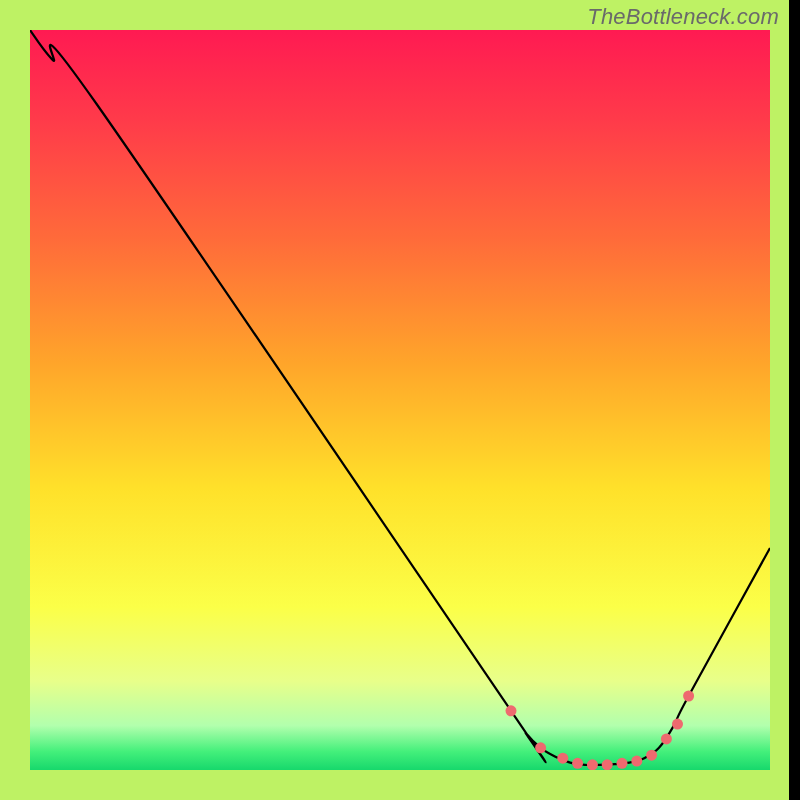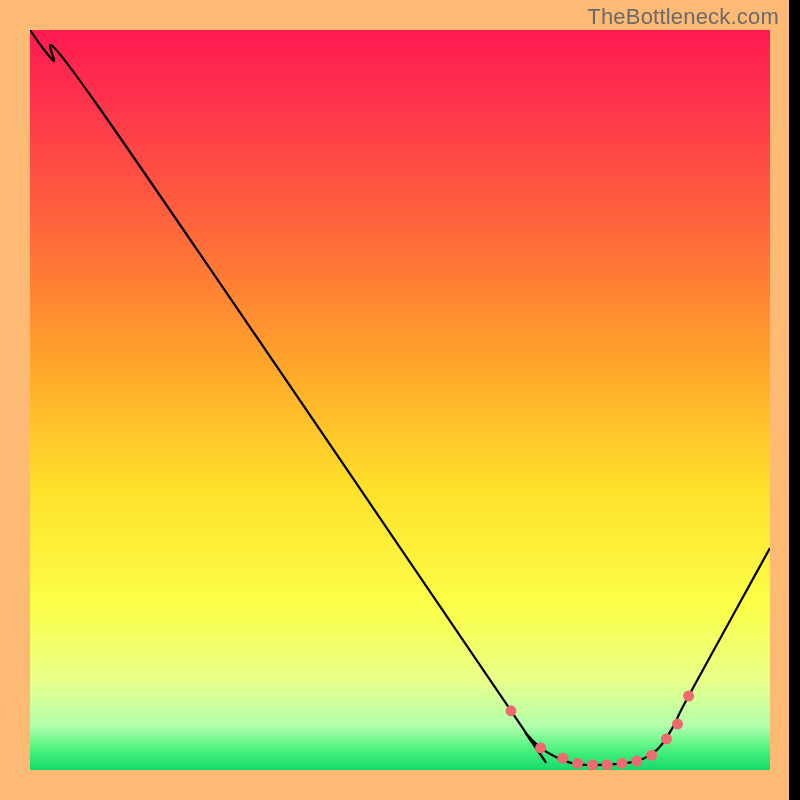--- a/index.html
+++ b/index.html
@@ -1,21 +1,22 @@
 <!DOCTYPE html>
 <html><head>
 <meta charset="utf-8">
 <style>
   * { margin: 0; padding: 0; box-sizing: border-box; }
   html, body { width: 800px; height: 800px; overflow: hidden; background: #000; }
   .frame {
     position: relative;
     width: 789px;
     height: 800px;
-    background: #fdba74;
+    background: #bef264;
+    font-style: italic;
   }
   .attribution {
     position: absolute;
     top: 4px;
     right: 10px;
     font-family: Arial, Helvetica, sans-serif;
     font-size: 22px;
     color: #6a6a6a;
     letter-spacing: 0.2px;
     z-index: 20;

